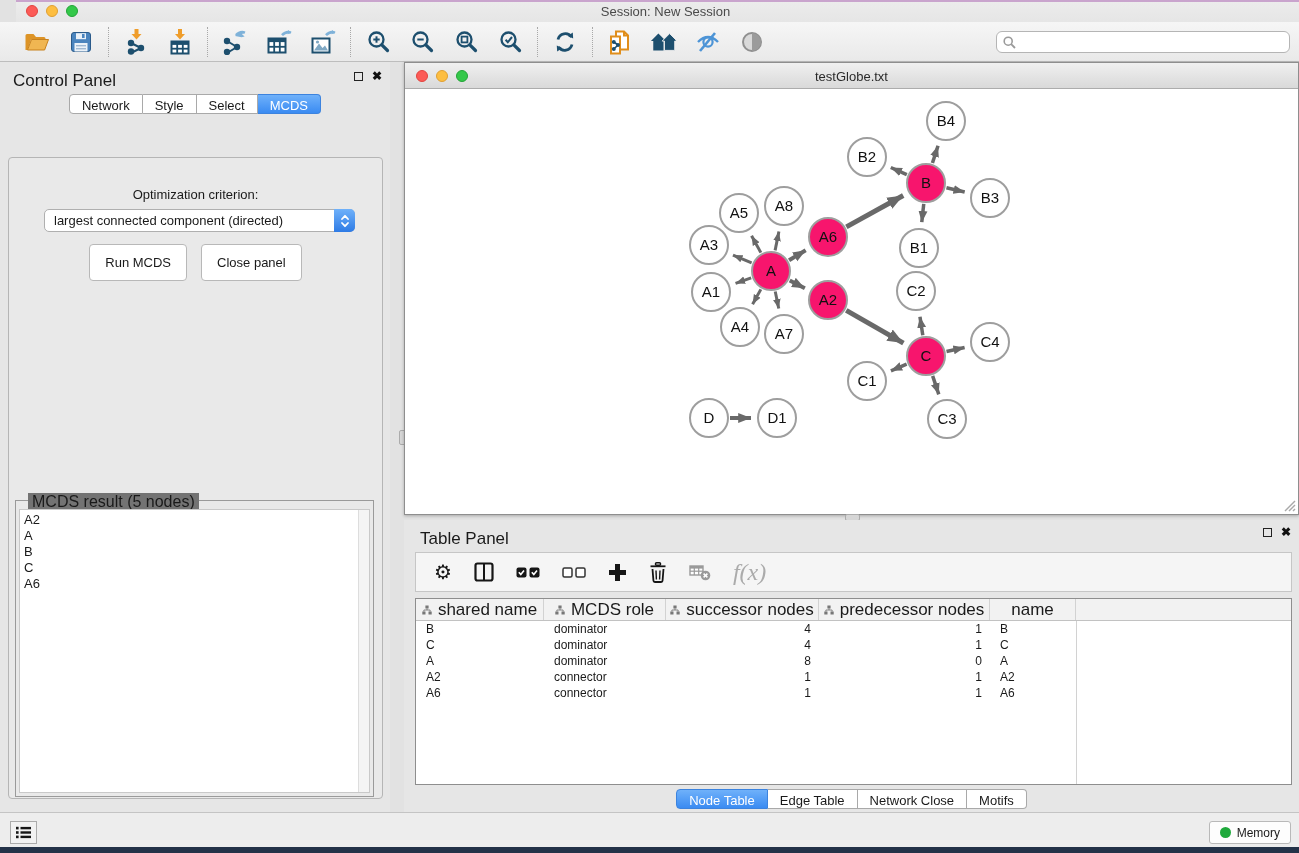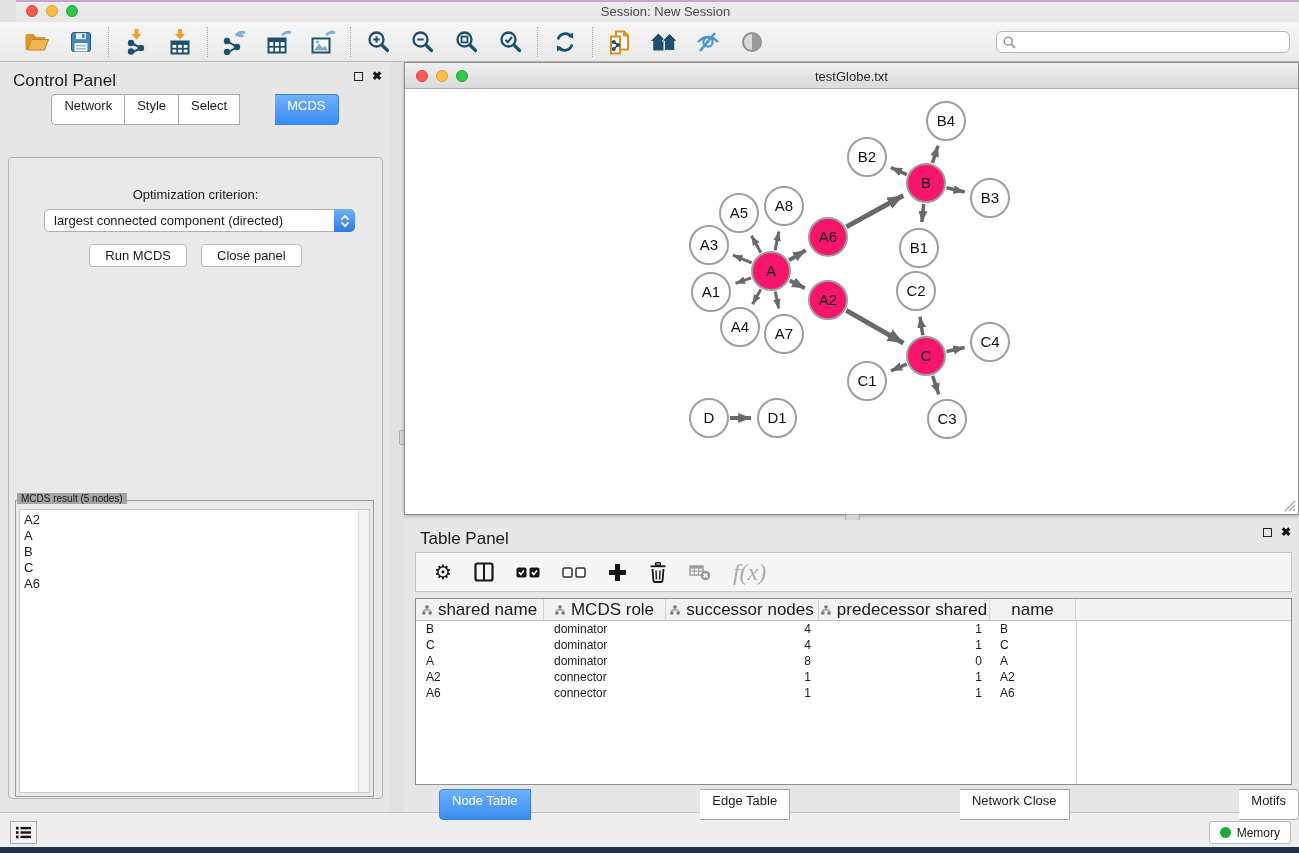--- a/index.html
+++ b/index.html
@@ -31,38 +31,38 @@
 
   
   #control-panel { position:absolute; left:0; top:62px; width:390px; height:750px; background:#E6E6E6; }
   .panel-head { position:relative; height:32px; }
   .panel-head .panel-title { position:absolute; left:13px; top:9px; font-size:17px; color:#1A1A1A; }
   .panel-head .panel-btns { position:absolute; right:8px; top:9px; display:flex; gap:9px; align-items:center; }
   .float-box { width:9px; height:9px; border:1.6px solid #222; display:inline-block; }
   .close-x { font-size:12px; font-weight:bold; color:#111; line-height:10px; }
 
   .tabrow { display:flex; justify-content:center; position:relative; z-index:2; }
-  .tab { font-size:13px; padding:3px 12px 11px; background:#fff; border:1px solid #A9A9A9; border-left:none; color:#1A1A1A; }
+  .tab { font-size:13px; padding:3px 12px 0; background:#fff; border:1px solid #A9A9A9; border-left:none; color:#1A1A1A; }
   .tab:first-child { border-left:1px solid #A9A9A9; border-radius:4px 0 0 4px; }
   .tab:last-child { border-radius:0 4px 4px 0; }
-  .tab.active { background:linear-gradient(#6FB1FA,#3A8BF2); color:#fff; border-color:#3C83DE;margin-left:35px; }
+  .tab.active { background:linear-gradient(#6FB1FA,#3A8BF2); color:#fff; border-color:#3C83DE; }
 
   #cp-content { position:absolute; left:8px; right:7px; top:106px; bottom:13px;
     background:#E9E9E9; border:1px solid #B5B5B5; border-radius:4px; margin-top:-11px; z-index:1; }
   #opt-label { text-align:center; margin-top:29px; font-size:13px; }
   #criterion { position:absolute; left:35px; right:27px; top:51px; height:23px; background:#fff;
     border:1px solid #AFAFAF; border-radius:5px; display:flex; align-items:center; }
   #criterion .val { flex:1; font-size:13px; padding-left:9px; white-space:nowrap; overflow:hidden; }
   #criterion .stepper { width:21px; height:23px; margin:-1px -1px -1px 0; border-radius:0 5px 5px 0;
     background:linear-gradient(#6FB1FA,#2E7BE5); display:flex; align-items:center; justify-content:center; }
   #cp-buttons { position:absolute; left:0; right:0; top:86px; display:flex; justify-content:center; gap:14px; }
-  .btn { background:#fff; border:1px solid #B8B8B8; border-radius:4px; font-size:13px; padding:3px 15px; color:#1A1A1A; }
+  .btn { background:#fff; border:1px solid #B8B8B8; border-radius:4px; font-size:13px; padding:10px 15px; color:#1A1A1A; }
 
   #result-group { position:absolute; left:6px; right:8px; top:342px; bottom:1px; border:1px solid #9A9A9A; }
-  #result-title { position:absolute; top:-8px; left:1px; background:#a3a3a3; padding:0 4px; font-size:10px; }
+  #result-title { position:absolute; top:-8px; left:12px; background:#737373; padding:0 4px; font-size:16px; }
   #result-list { position:absolute; left:3px; right:3px; top:8px; bottom:3px; background:#fff; border:1px solid #C9C9C9; }
   #result-items { position:absolute; left:0; right:12px; top:2px; bottom:0; }
   .result-item { font-size:13px; line-height:16px; padding-left:4px; }
   #result-scroll { position:absolute; right:0; top:0; bottom:0; width:11px; background:#F4F4F4; border-left:1px solid #DDD; }
 
   
   #network-window { position:absolute; left:404px; top:62px; width:895px; height:453px;
     border:1px solid #8E8E8E; background:#fff; box-shadow:0 1px 3px rgba(0,0,0,.25); }
   #nw-titlebar { position:relative; height:26px; background:linear-gradient(#F0F0F0,#D9D9D9); border-bottom:1px solid #ACACAC; }
   #nw-titlebar .lights { position:absolute; left:11px; top:7px; }
@@ -84,21 +84,21 @@
   #nt-header { display:flex; height:22px; background:#F2F2F2; border-bottom:1px solid #C2C2C2; }
   .nt-hcell { display:flex; align-items:center; justify-content:center; gap:6px; font-size:17px; color:#1A1A1A;
     border-right:1px solid #D2D2D2; height:100%; }
   #nt-body { position:relative; }
   .nt-row { display:flex; height:16px; align-items:center; }
   .nt-cell { font-size:12px; height:16px; line-height:16px; white-space:nowrap; overflow:hidden; }
   .nt-cell.al { padding-left:10px; text-align:left; }
   .nt-cell.ar { padding-right:8px; text-align:right; }
   #nt-last-border { position:absolute; top:0; bottom:0; width:1px; background:#D2D2D2; }
 
-  #tp-tabs { position:absolute; left:0; right:0; top:269px; display:flex; justify-content:space-between; }
+  #tp-tabs { position:absolute; left:0; right:0; top:269px; display:flex; justify-content:center; }
 
   
   #statusbar { position:absolute; left:0; top:812px; width:1299px; height:35px; background:#EDEDED; border-top:1px solid #C4C4C4; }
   #menu-btn { position:absolute; left:10px; top:8px; width:27px; height:23px; background:#F2F2F2;
     border:1px solid #ABABAB; display:flex; align-items:center; justify-content:center; }
   #memory-btn { position:absolute; right:8px; top:8px; height:23px; background:#FDFDFD; border:1px solid #B9B9B9;
     border-radius:3px; display:flex; align-items:center; gap:6px; padding:0 10px; font-size:12px; }
   #memory-dot { width:11px; height:11px; border-radius:50%; background:#1FA93C; }
   #bottom-strip { position:absolute; left:0; top:847px; width:1299px; height:6px; background:#233248; }
 </style>
@@ -544,21 +544,21 @@
           </svg>
           <span>successor nodes</span>
         </div>
         <div class="nt-hcell" style="width: 171px;">
           <svg width="10" height="10" viewBox="0 0 10 10">
             <rect x="3.4" y="0.5" width="3.2" height="3" fill="#777"></rect>
             <rect x="0.3" y="6.5" width="3.2" height="3" fill="#777"></rect>
             <rect x="6.5" y="6.5" width="3.2" height="3" fill="#777"></rect>
             <path d="M5 3.5 V5 M1.9 6.5 V5 H8.1 V6.5" fill="none" stroke="#777" stroke-width="0.9"></path>
           </svg>
-          <span>predecessor shared</span>
+          <span>predecessor nodes</span>
         </div>
         <div class="nt-hcell" style="width: 86px;">
           <span>name</span>
         </div>
       </div>
     <div id="nt-body">
         <div class="nt-row">
           <div class="nt-cell al" style="width: 128px;">B</div>
           <div class="nt-cell al" style="width: 122px;">dominator</div>
           <div class="nt-cell ar" style="width: 153px;">4</div>

